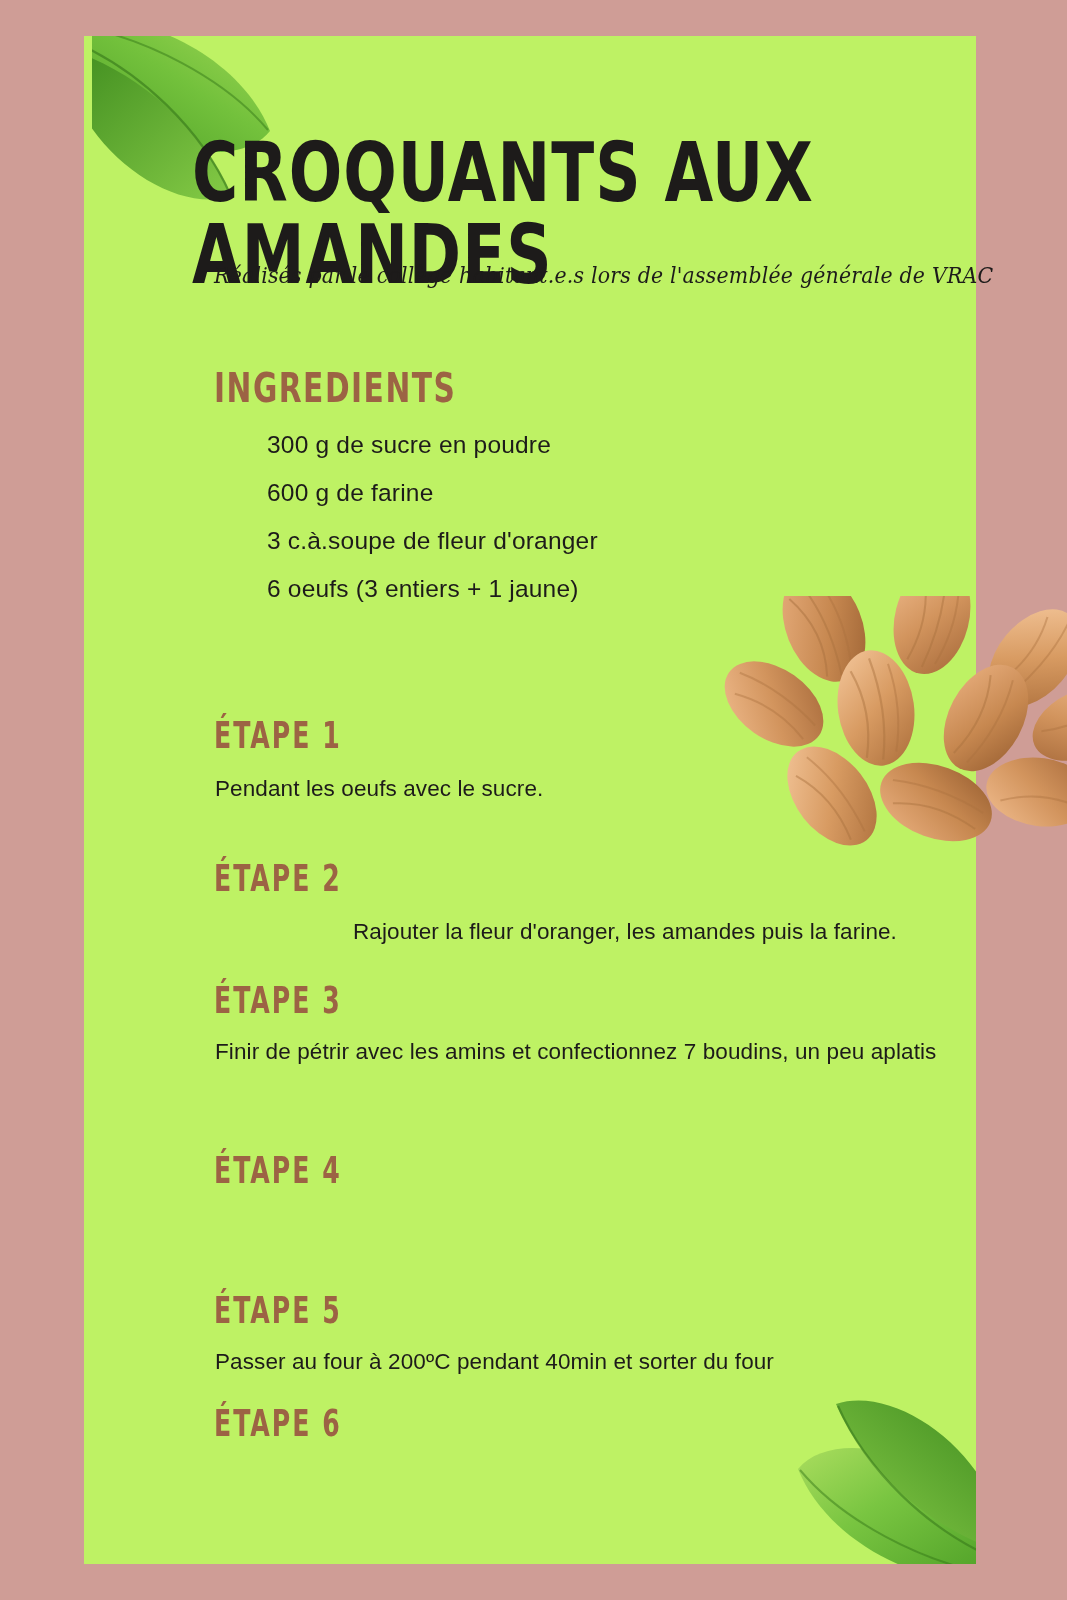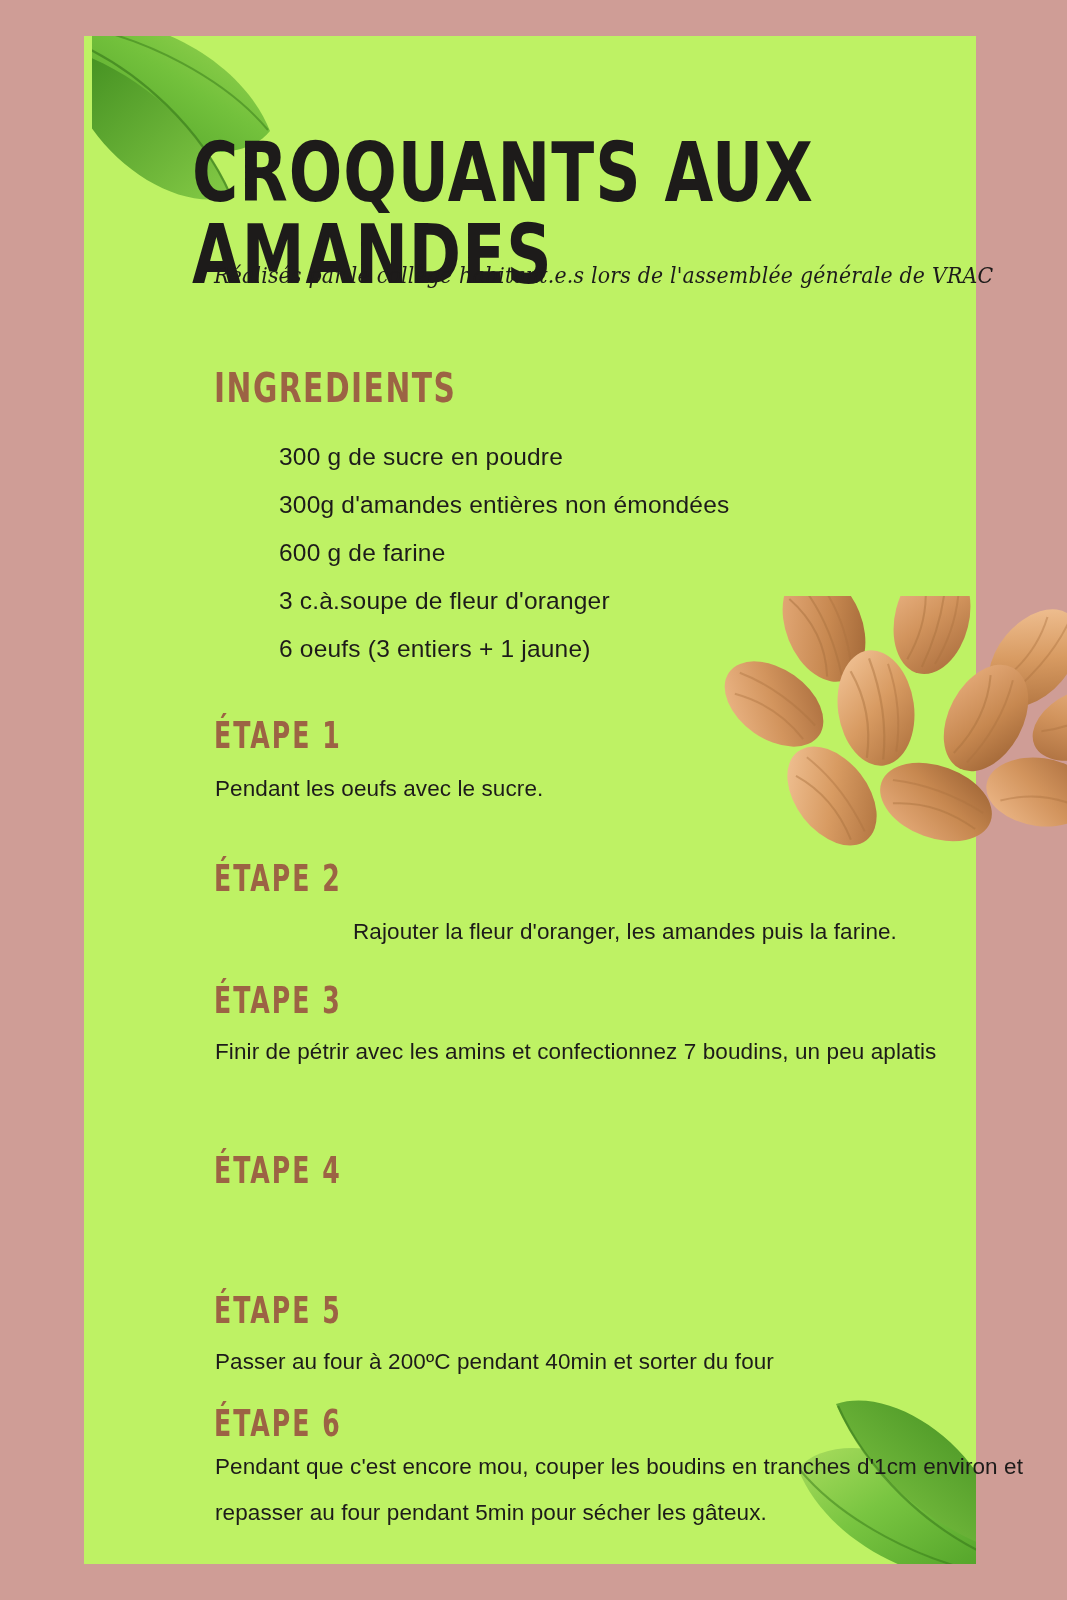--- a/index.html
+++ b/index.html
@@ -83,21 +83,21 @@
     transform: scaleY(1.25);
     transform-origin: left top;
   }
   .ingredients-heading { top: 300px; }
 
   .ingredient-list {
     position: absolute;
     left: 183px;
     top: 385px;
     width: 700px;
-    margin: 12px;
+    margin: 0;
     padding: 0;
     list-style: none;
   }
   .ingredient-list li {
     font-family: "Liberation Sans", sans-serif;
     font-size: 24.5px;
     color: #1d1b1a;
     line-height: 48px;
     letter-spacing: 0.2px;
   }
@@ -189,21 +189,20 @@
     <path d="M235 192 C 155 180, 75 135, 34 86" stroke="#2f7015" stroke-width="2" fill="none" opacity="0.45"></path>
   </svg>
 
   <h1 class="title">CROQUANTS AUX AMANDES</h1>
   <p class="subtitle">Réalisés par le collège habitant.e.s lors de l'assemblée générale de VRAC</p>
 
   <h2 class="section-heading ingredients-heading">Ingredients</h2>
 
   <ul class="ingredient-list">
     <li>300 g de sucre en poudre</li>
-    <li>300g d'amandes entières non émondées</li>
     <li>600 g de farine</li>
     <li>3 c.à.soupe de fleur d'oranger</li>
     <li>6 oeufs (3 entiers + 1 jaune)</li>
   </ul>
 
   <svg class="almonds" viewBox="0 0 420 270">
     <defs>
       <linearGradient id="alm1" x1="0" y1="0" x2="1" y2="1">
         <stop offset="0%" stop-color="#e8b384"></stop>
         <stop offset="45%" stop-color="#cf8d55"></stop>
@@ -292,15 +291,14 @@
 
   <h3 class="step-heading s3-h">ÉTAPE 3</h3>
   <p class="step-text s3-t">Finir de pétrir avec les amins et confectionnez 7 boudins, un peu aplatis</p>
 
   <h3 class="step-heading s4-h">ÉTAPE 4</h3>
 
   <h3 class="step-heading s5-h">ÉTAPE 5</h3>
   <p class="step-text s5-t">Passer au four à 200ºC pendant 40min et sorter du four</p>
 
   <h3 class="step-heading s6-h">ÉTAPE 6</h3>
-  <p class="step-text s6-t">Pendant que c'est encore mou, couper les boudins en tranches d'1cm environ et repasser au four pendant 5min pour sécher les gâteux.</p>
 
 </div>
 
 </body></html>

